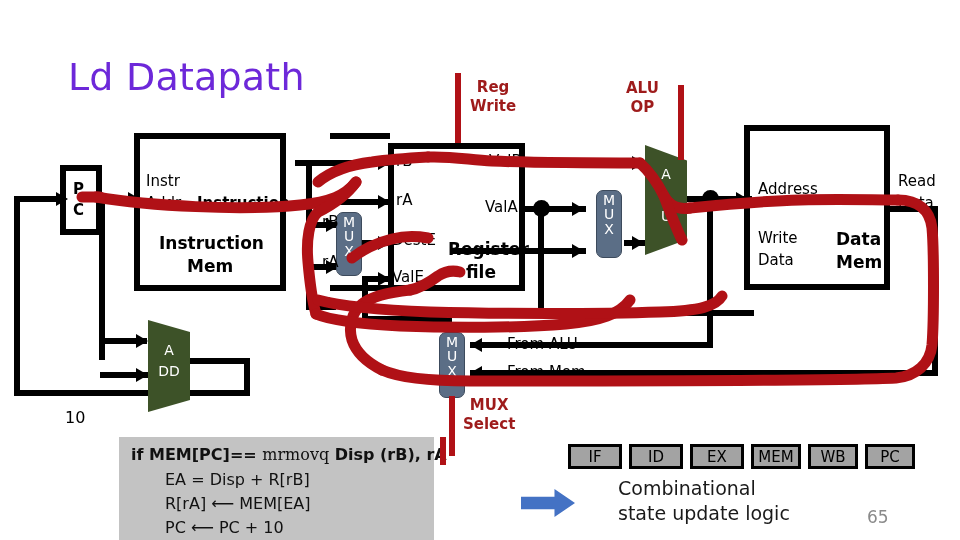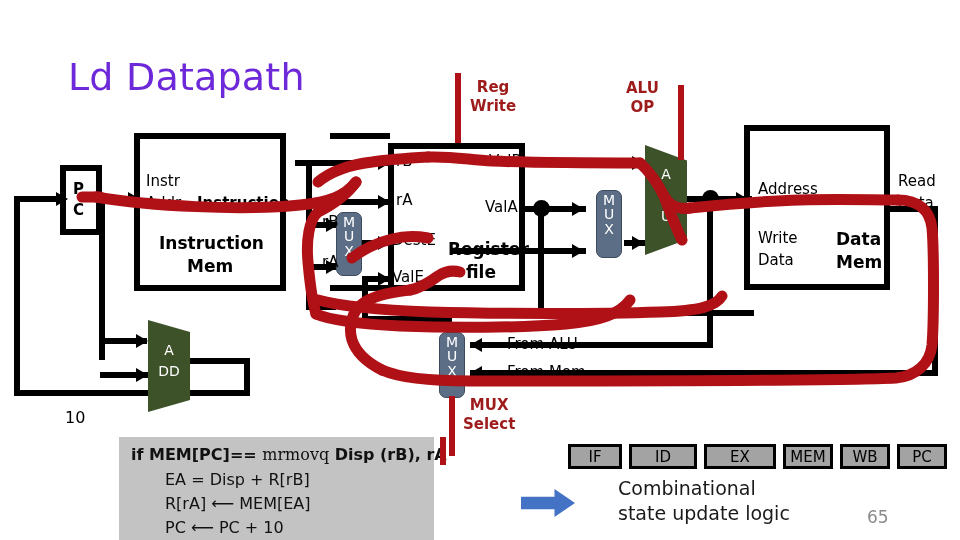--- a/index.html
+++ b/index.html
@@ -277,24 +277,24 @@
     <div class="ln" style="position:absolute;left:46px;top:33px;">EA = Disp + R[rB]</div>
     <div class="ln" style="position:absolute;left:46px;top:57px;">R[rA] ⟵ MEM[EA]</div>
     <div class="ln" style="position:absolute;left:46px;top:81px;">PC ⟵ PC + 10</div>
   </div>
   <div class="abs" id="codebar"></div>
 
   <div class="abs" id="stages">
     <div class="st" style="width:54px;">
       <span>IF</span>
     </div>
-    <div class="st" style="width:68px;">
+    <div class="st" style="width:54px;">
       <span>ID</span>
     </div>
-    <div class="st" style="width:72px;">
+    <div class="st" style="width:54px;">
       <span>EX</span>
     </div>
     <div class="st" style="width:50px;">
       <span>MEM</span>
     </div>
     <div class="st" style="width:50px;">
       <span>WB</span>
     </div>
     <div class="st" style="width:50px;">
       <span>PC</span>

